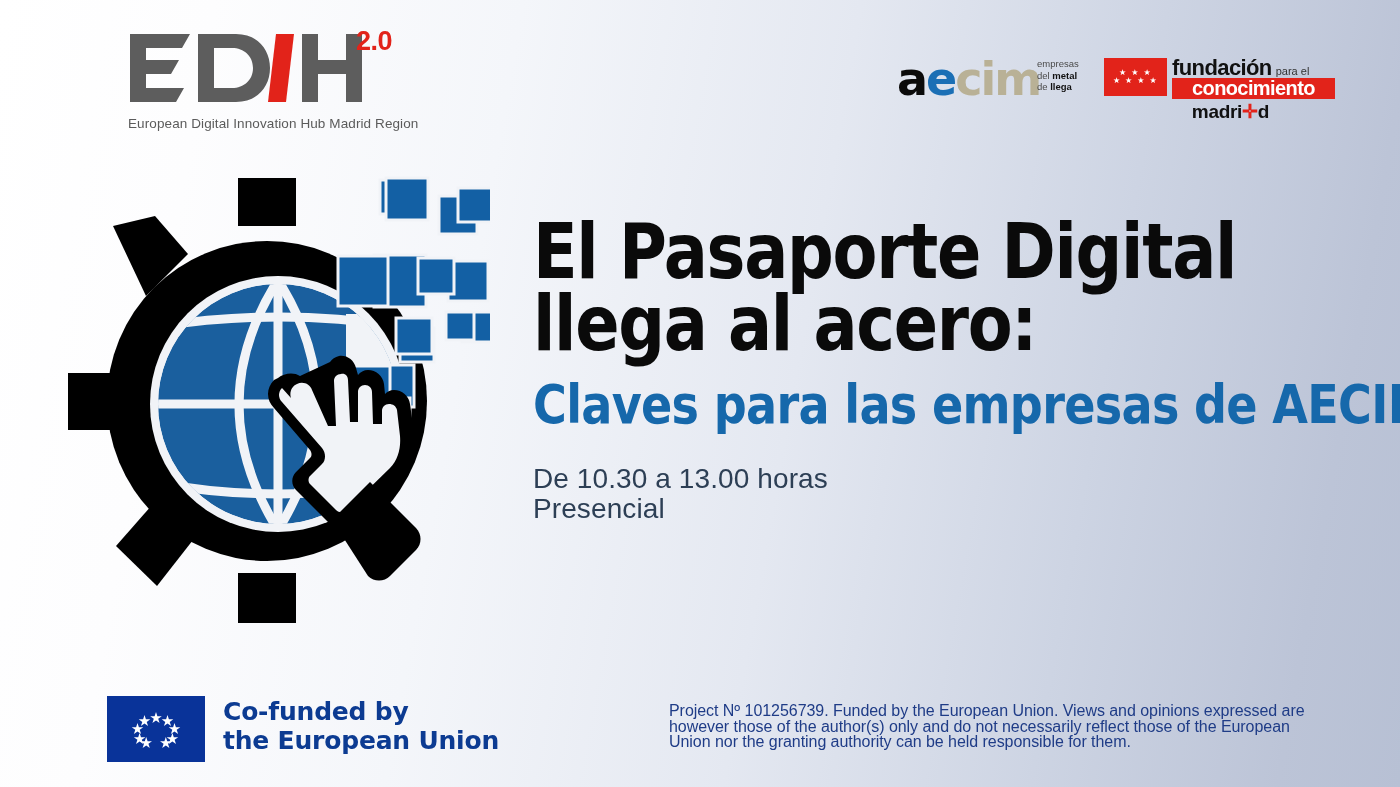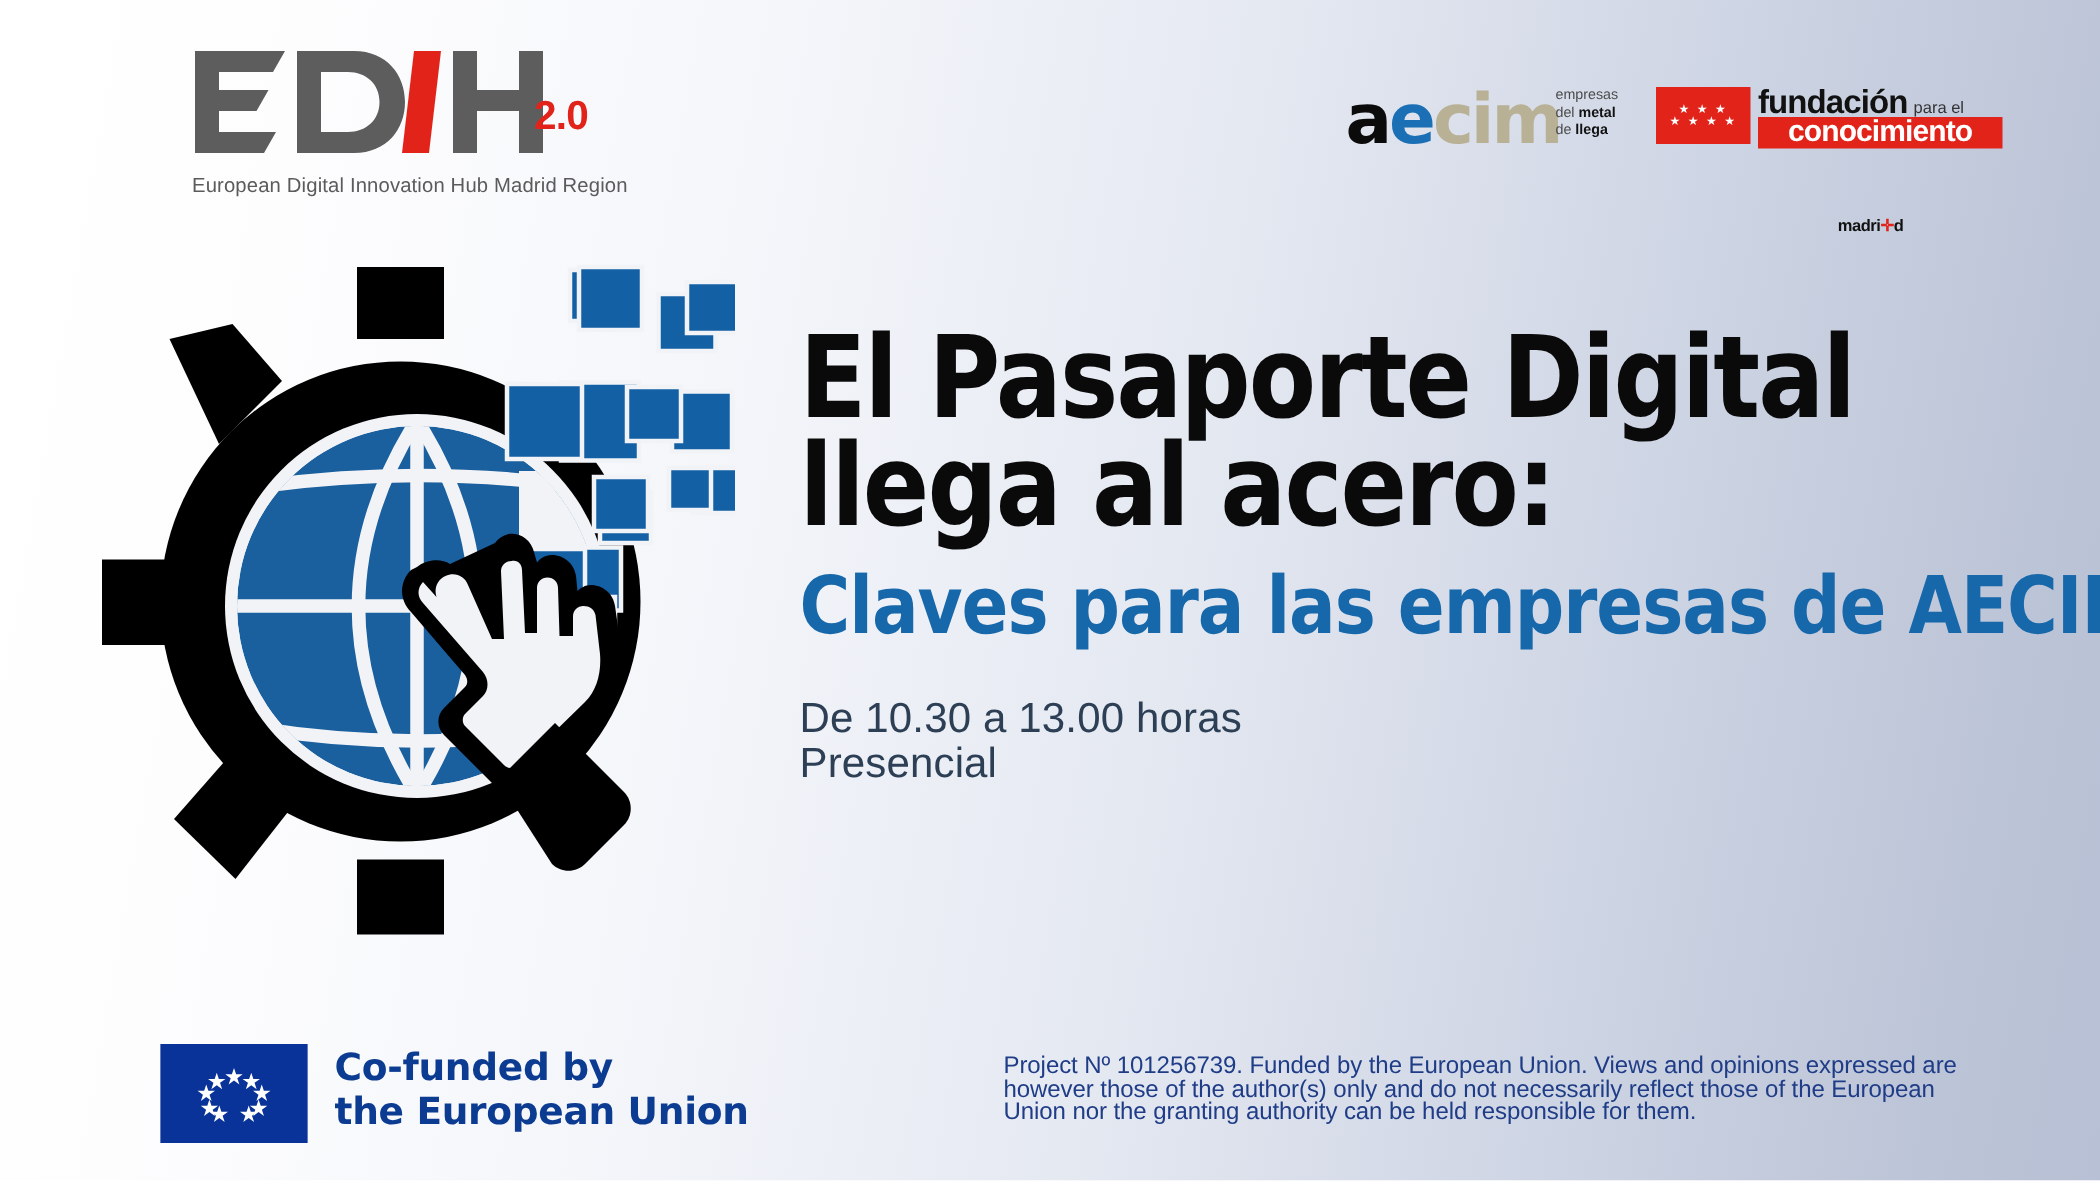--- a/index.html
+++ b/index.html
@@ -10,42 +10,42 @@
   }
   .poster{
     position:relative;width:1400px;height:787px;overflow:hidden;
     background:linear-gradient(100deg,#ffffff 0%,#fdfdfe 14%,#f4f6fa 34%,#e4e8f1 56%,#cdd4e3 76%,#bcc4d7 92%,#b7c0d4 100%);
   }
 
   
   .edih-logo{position:absolute;left:124px;top:28px;width:300px;height:110px;}
   .edih-wordmark{position:relative;height:82px;width:250px;}
   .edih-wordmark svg{display:block;}
-  .edih-20{position:absolute;left:232px;top:-2px;font-size:27px;font-weight:bold;color:#e2231a;letter-spacing:-0.5px;margin-top:36px;}
+  .edih-20{position:absolute;left:232px;top:-2px;font-size:27px;font-weight:bold;color:#e2231a;letter-spacing:-0.5px;}
   .edih-sub{position:absolute;left:4px;top:88px;font-size:13.5px;color:#5b5b5b;letter-spacing:0.1px;white-space:nowrap;}
 
   
   .aecim-logo{position:absolute;left:897px;top:55px;width:182px;height:52px;}
   .aecim-word{position:absolute;left:0;top:-2px;font-size:46px;font-weight:bold;letter-spacing:-2px;line-height:52px;font-family:"DejaVu Sans",sans-serif;}
   .aecim-word .a{color:#0b0b0b;}
   .aecim-word .e{color:#1b6fb5;}
   .aecim-word .cim{color:#b9b196;}
   .aecim-tag{position:absolute;left:140px;top:3px;font-size:9.5px;line-height:11.5px;color:#4a4a4a;white-space:nowrap;}
   .aecim-tag b{color:#111;}
 
   
   .fcm-logo{position:absolute;left:1104px;top:57px;width:165px;height:55px;}
   .fcm-flag{position:absolute;left:0;top:1px;width:63px;height:38px;background:#e2231a;}
   .fcm-stars{position:absolute;left:0;top:1px;width:63px;height:38px;color:#ffffff;font-size:8px;line-height:8px;letter-spacing:1.4px;text-align:center;padding-top:11px;box-sizing:border-box;}
   .fcm-stars .r2{letter-spacing:1.4px;}
   .fcm-line1{position:absolute;left:68px;top:-2px;white-space:nowrap;}
   .fcm-line1 .fund{font-size:22px;font-weight:bold;color:#111;letter-spacing:-0.6px;}
   .fcm-line1 .para{font-size:11px;color:#333;margin-left:4px;}
   .fcm-line2{position:absolute;left:68px;top:21px;background:#e2231a;color:#ffffff;font-size:20px;font-weight:bold;letter-spacing:-0.6px;padding:0 20px;white-space:nowrap;line-height:21px;}
-  .fcm-line3{position:absolute;left:68px;top:43px;width:97px;text-align:right;font-size:11px;font-weight:bold;color:#111;letter-spacing:-0.3px;white-space:nowrap;margin-top:44px;}
+  .fcm-line3{position:absolute;left:68px;top:43px;width:97px;text-align:right;font-size:19px;font-weight:bold;color:#111;letter-spacing:-0.3px;white-space:nowrap;}
   .fcm-plus{color:#e2231a;}
 
   
   .hero-art{position:absolute;left:60px;top:168px;width:430px;height:465px;}
   .hero-art svg{display:block;width:430px;height:465px;}
 
   
   .text-block{position:absolute;left:533px;top:216px;width:820px;}
   .title{
     font-family:"DejaVu Sans",sans-serif;

